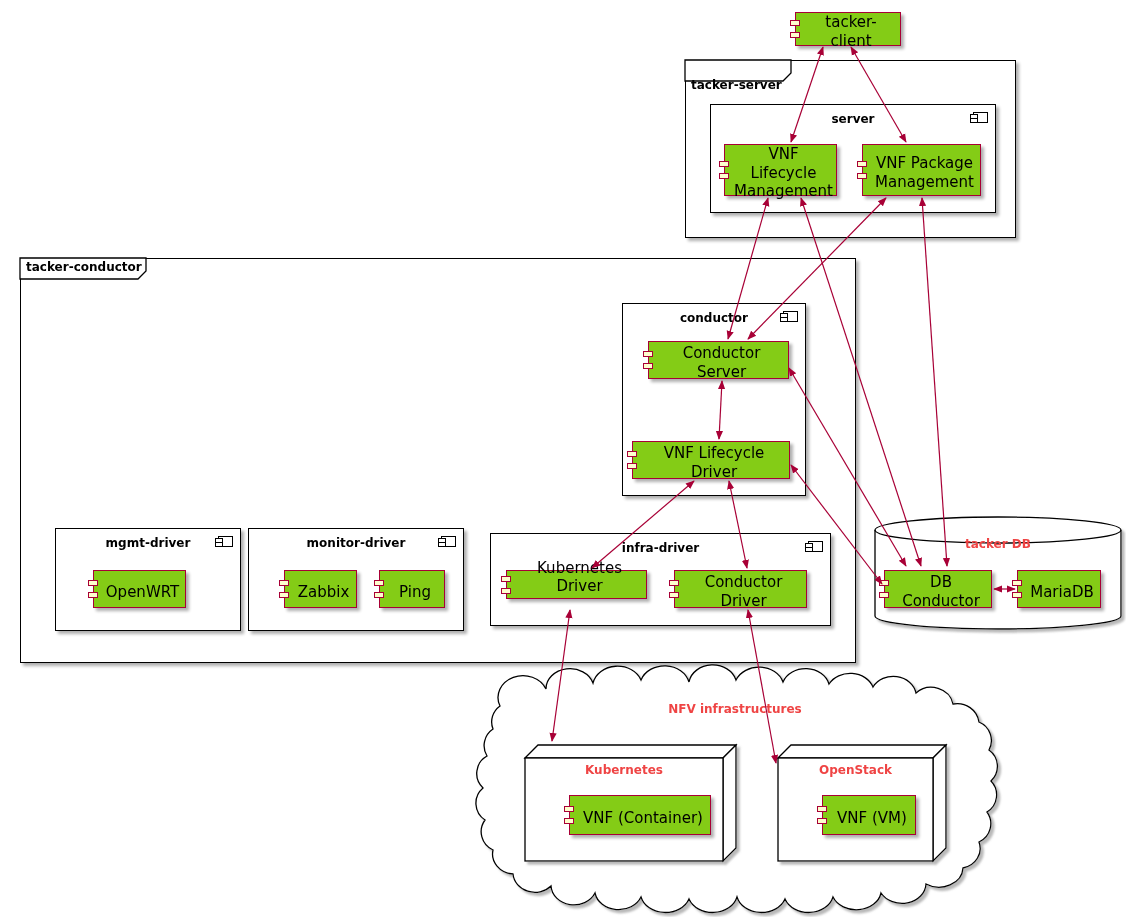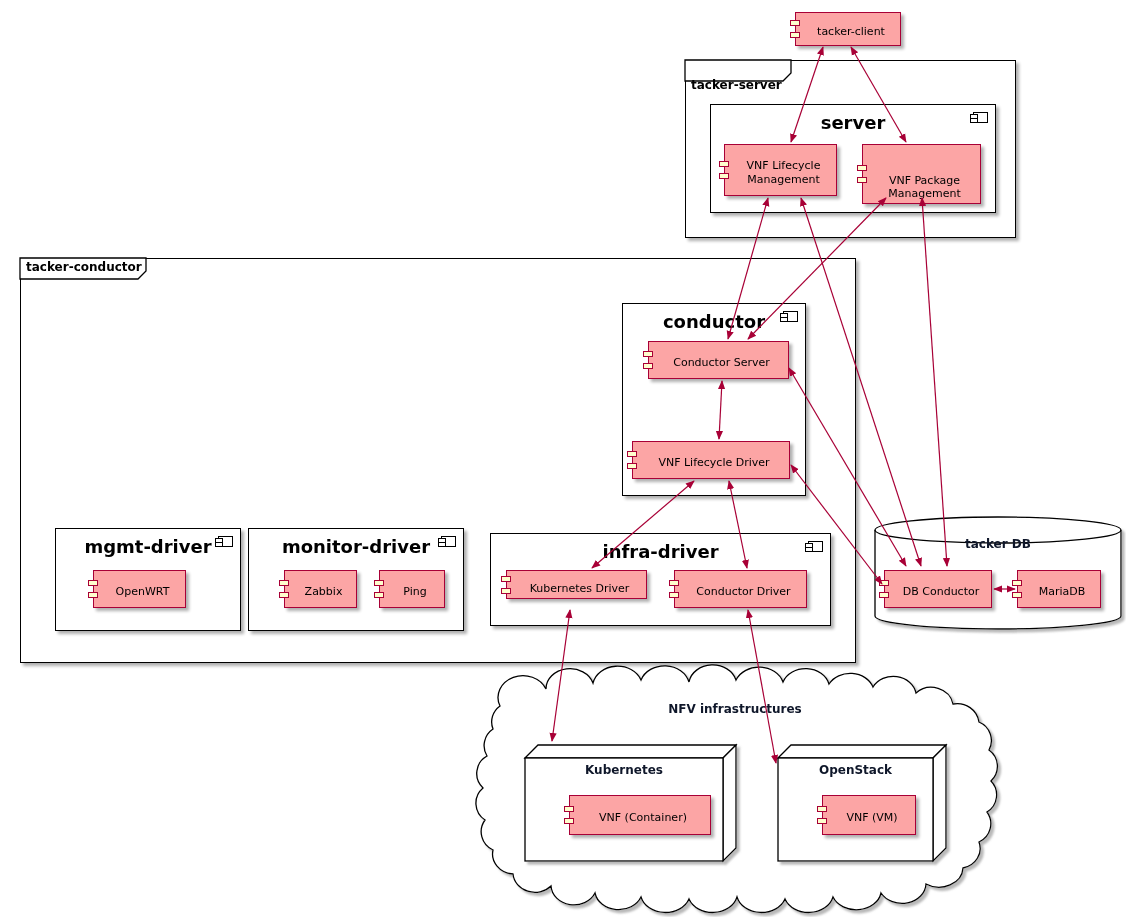--- a/index.html
+++ b/index.html
@@ -11,40 +11,40 @@
   .package { position:absolute; background:#ffffff; border:1.3px solid #000;
              box-shadow:3px 3px 3px #b0b0b0; z-index:1; }
 
   
   .shapes { position:absolute; left:0; top:0; z-index:2; pointer-events:none; }
 
   
   .cbox { position:absolute; background:#ffffff; border:1.3px solid #000;
           box-shadow:3px 3px 3px #b0b0b0; z-index:3; }
   .cbox-title { position:absolute; top:7px; left:0; right:0; text-align:center;
-                font-weight:bold; font-size:18px; color:#000; }
+                font-weight:bold; font-size:12px; color:#000; }
   .comp-icon { position:absolute; top:7px; right:7px; width:15px; height:11px;
                border:1px solid #000; background:#fff; }
   .comp-icon::before, .comp-icon::after { content:""; position:absolute; left:-4px;
                width:6px; height:3px; border:1px solid #000; background:#fff; }
   .comp-icon::before { top:1px; }
   .comp-icon::after  { top:5px; }
 
   
-  .component { position:absolute; background:#fca5a5; border:1.5px solid #A80036;
+  .component { position:absolute; background:#84cc16; border:1.5px solid #A80036;
                display:flex; align-items:center; justify-content:center;
-               text-align:center; font-size:11px; line-height:1.25; color:#000;
+               text-align:center; font-size:15px; line-height:1.25; color:#000;
                padding:8px 6px 2px 12px; box-shadow:3px 3px 3px #b0b0b0; z-index:4; }
   .port { position:absolute; left:-6px; width:10px; height:6px;
           background:#FEFECE; border:1px solid #A80036; }
   .port.p1 { top:calc(50% - 9px); }
   .port.p2 { top:calc(50% + 3px); }
 
   
-  .lbl { position:absolute; font-size:12px; font-weight:bold; color:#0f172a;
+  .lbl { position:absolute; font-size:12px; font-weight:bold; color:#ef4444;
          text-align:center; z-index:4; }
   .tab-label { position:absolute; font-size:12px; font-weight:bold; color:#000;
                z-index:4; }
 
   
   .edges { position:absolute; left:0; top:0; z-index:5; pointer-events:none; }
   .edges line { stroke:#A80036; stroke-width:1.2; }
 </style>
 </head>
 <body>
@@ -133,21 +133,21 @@
     <span class="port p2"></span>
     <span>tacker-client</span>
   </div>
 
   <div class="component" style="left:724px; top:144px; width:113px; height:52px;">
     <span class="port p1"></span>
     <span class="port p2"></span>
     <span>VNF Lifecycle Management</span>
   </div>
 
-  <div class="component" style="left:862px; top:144px; width:119px; height:60px;align-items:flex-end;">
+  <div class="component" style="left:862px; top:144px; width:119px; height:52px;">
     <span class="port p1"></span>
     <span class="port p2"></span>
     <span>VNF Package Management</span>
   </div>
 
   <div class="component" style="left:648px; top:341px; width:141px; height:38px;">
     <span class="port p1"></span>
     <span class="port p2"></span>
     <span>Conductor Server</span>
   </div>

